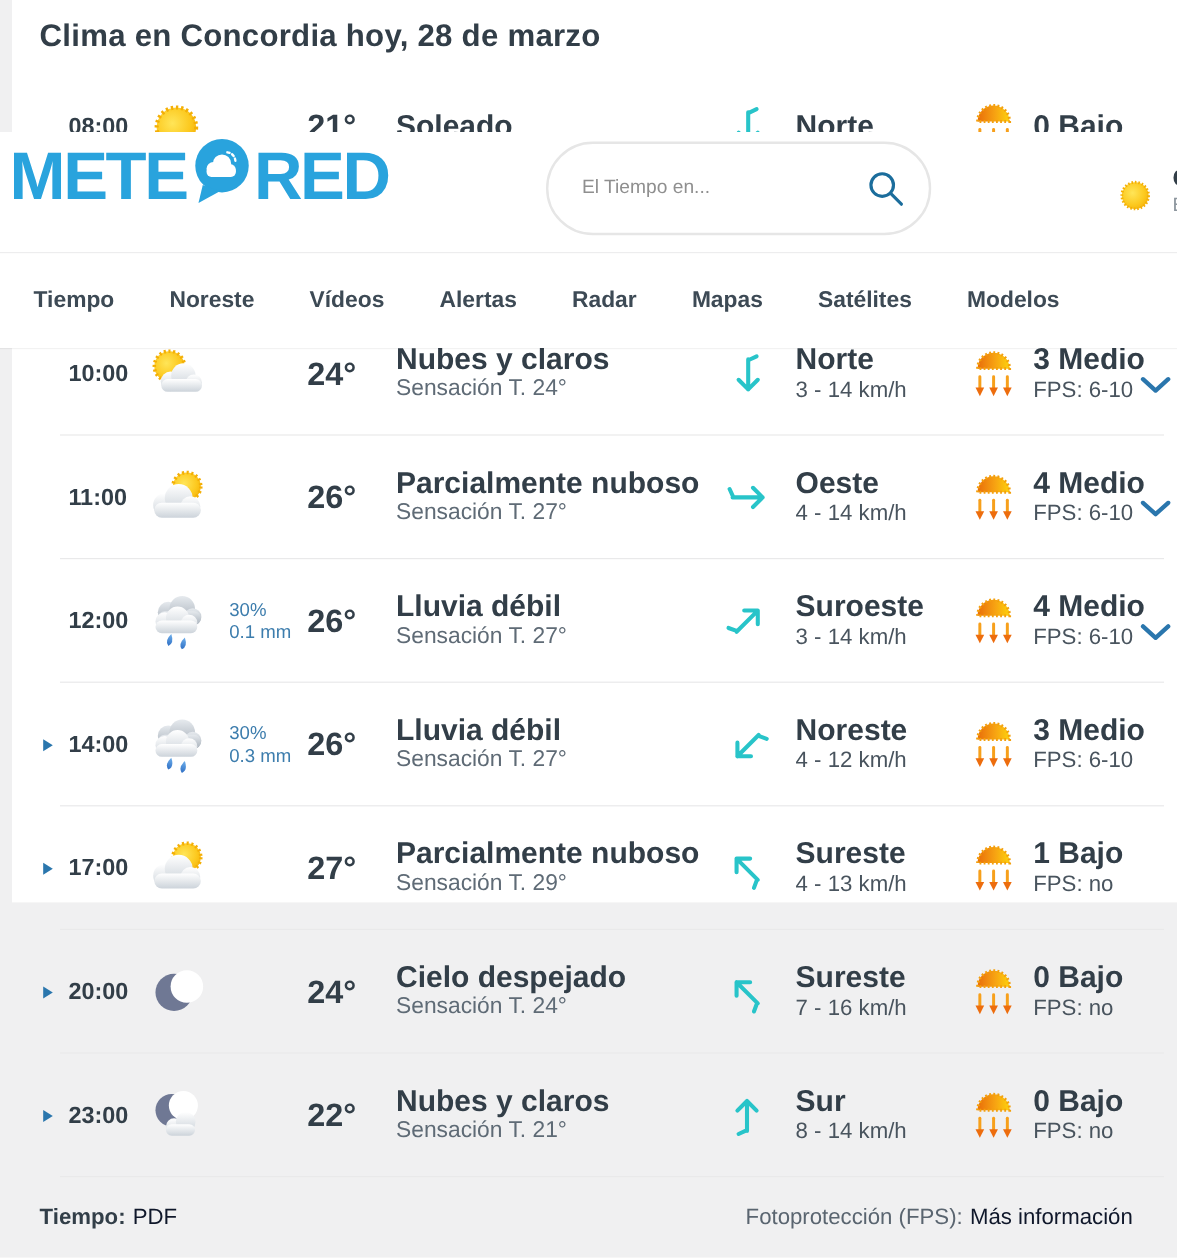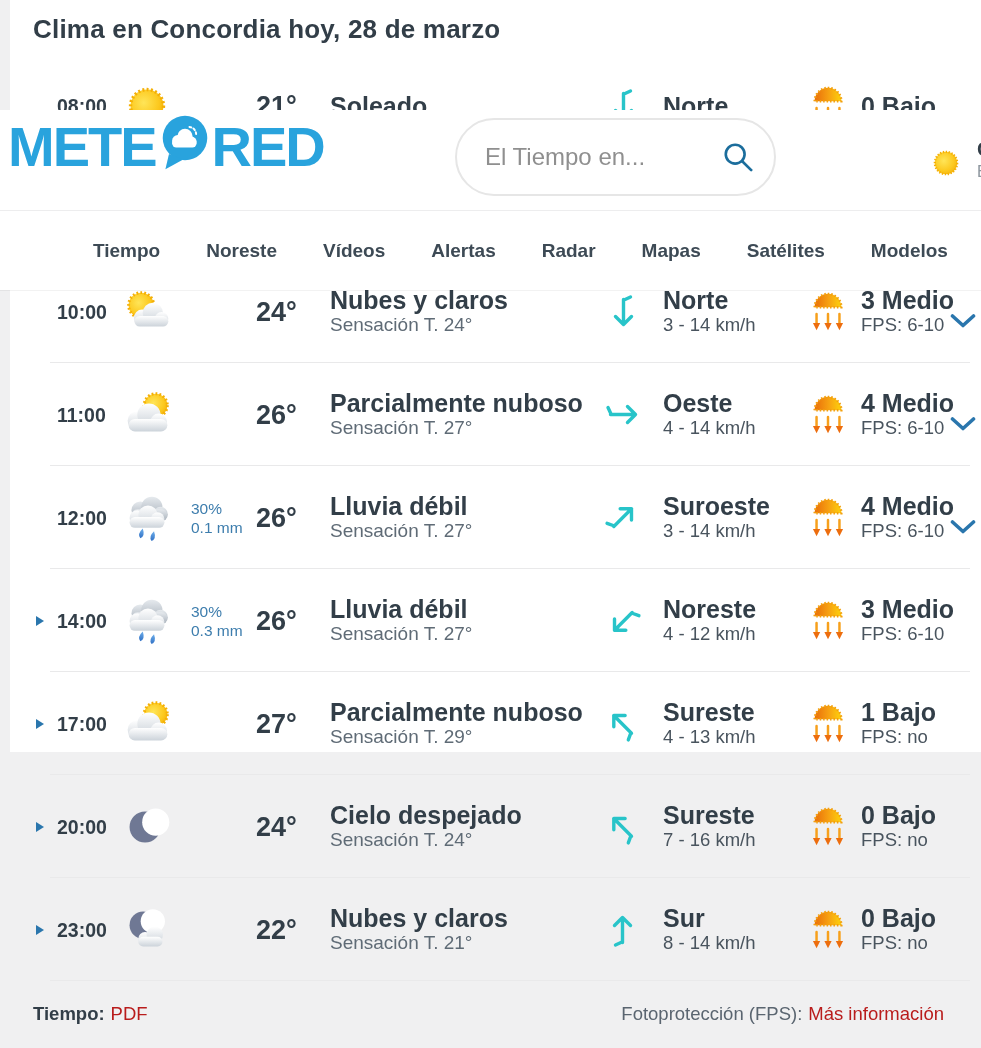--- a/index.html
+++ b/index.html
@@ -35,44 +35,44 @@
   .chev{position:absolute;left:940px;top:54px;width:26px;height:14px;cursor:pointer;}
 
   
   .site-header{position:absolute;left:0;top:110px;width:981px;height:100px;background:#fff;z-index:20;}
   .logo{position:absolute;left:8px;top:4px;display:flex;align-items:center;cursor:pointer;text-decoration:none;}
   .logo-txt{font-size:56px;font-weight:700;color:#29a3dd;letter-spacing:-2px;line-height:60px;}
   .logo-bubble{display:inline-block;width:50px;height:57px;margin:0 2px 8px 4px;}
   .logo-bubble svg{width:50px;height:57px;display:block;}
   .search-pill{position:absolute;left:455px;top:8px;width:321px;height:78px;border:2px solid #e6e6e6;
                border-radius:40px;background:#fff;display:flex;align-items:center;box-sizing:border-box;cursor:text;}
-  .search-input{flex:1;border:none;outline:none;background:transparent;margin-left:26px;font-size:24px;color:#444;
+  .search-input{flex:1;border:none;outline:none;background:transparent;margin-left:26px;font-size:16px;color:#444;
                 font-family:"Liberation Sans", sans-serif;min-width:0;}
   .search-input::placeholder{color:#8f8f8f;}
   .search-btn{width:32px;height:32px;margin-right:20px;cursor:pointer;flex:none;}
   .search-btn svg{width:32px;height:32px;display:block;}
   .mini-weather{position:absolute;left:925px;top:24px;display:flex;cursor:pointer;}
   .mini-sun{width:42px;height:42px;display:block;margin-top:8px;}
   .mini-sun svg{width:42px;height:42px;display:block;}
   .mini-loc{margin-left:10px;padding-top:2px;}
   .mini-l1{font-size:20px;font-weight:700;color:#323e48;line-height:26px;}
   .mini-l2{font-size:16px;color:#8d969e;line-height:20px;}
 
   
   .site-nav{position:absolute;left:0;top:210px;width:981px;height:80px;background:#fff;z-index:19;
             border-top:1px solid #ededee;box-shadow:0 1px 0 rgba(0,0,0,.05);
-            display:flex;align-items:center;gap:46px;padding-left:93px;box-sizing:border-box;}
+            display:flex;align-items:center;gap:46px;padding-left:28px;box-sizing:border-box;}
   .nav-item{font-size:19px;font-weight:700;color:#3d4a55;text-decoration:none;cursor:pointer;white-space:nowrap;}
 
   
   .page-footer{height:67px;display:flex;justify-content:space-between;align-items:flex-start;
                padding:22px 37px 0 23px;box-sizing:border-box;font-size:18.5px;}
   .f-label{font-weight:700;color:#323e48;}
   .f-gray{color:#5a6570;}
-  .f-link{color:#b91c1c;text-decoration:none;cursor:pointer;margin-left:6px;}
+  .f-link{color:#0f172a;text-decoration:none;cursor:pointer;margin-left:6px;}
   .defs-holder{position:absolute;width:0;height:0;overflow:hidden;}
 </style>
 </head>
 <body>
 
 <svg class="defs-holder" aria-hidden="true">
   <defs>
     <radialGradient id="sunG" cx="0.4" cy="0.4" r="0.75">
       <stop offset="0" stop-color="#ffe558"></stop>
         <stop offset="0.6" stop-color="#fcc91f"></stop>

